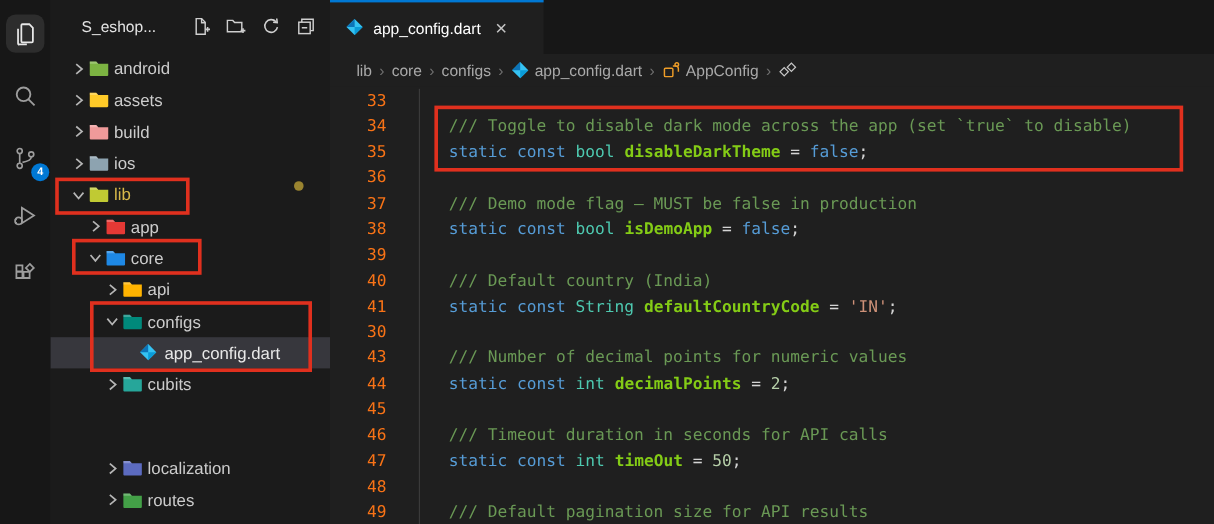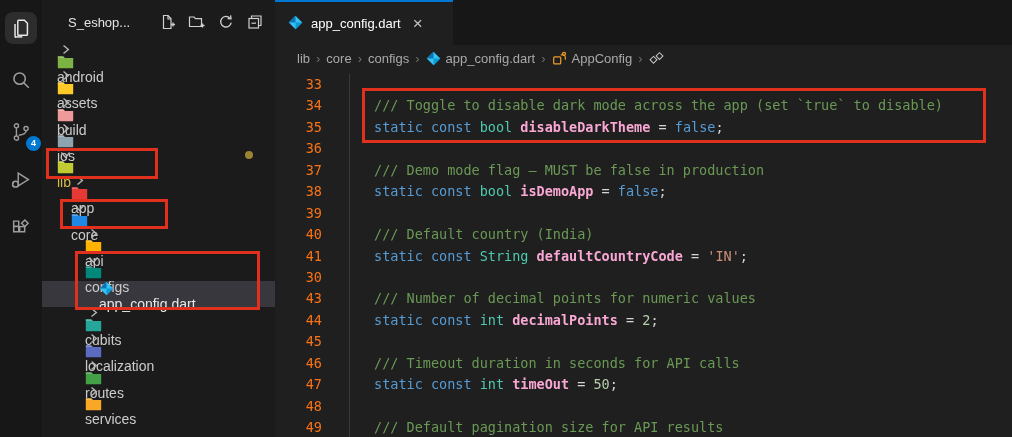--- a/index.html
+++ b/index.html
@@ -19,21 +19,21 @@
               font-size:9px; font-weight:700; border-radius:50%; width:15px; height:15px;
               line-height:15px; text-align:center; }
 
   
   .sidebar { position:absolute; left:42px; top:0; width:233px; height:437px; background:#1b1b1b; overflow:hidden; }
   .sb-header { display:flex; align-items:center; height:44px; padding:0 12px 0 26px; }
   .sb-title { font-weight:400; font-size:13px; color:#e4e4e4; margin-right:auto; white-space:nowrap; }
   .sb-actions { display:flex; gap:13px; color:#cfcfcf; align-items:center; }
   .sb-actions span { display:flex; }
   .tree { position:absolute; top:44px; left:0; right:0; }
-  .tree-row { display:flex; align-items:flex-start; height:26.3px; font-size:14px; color:#cccccc;flex-direction:column; }
+  .tree-row { display:flex; align-items:center; height:26.3px; font-size:14px; color:#cccccc; }
   .tree-row.selected { background:#37373d; color:#e8e8e8; }
   .chev { width:17px; display:flex; align-items:center; justify-content:center; flex:none; color:#b5b5b5; }
   .ficon { width:21px; display:flex; align-items:center; flex:none; }
   .tree-label { white-space:nowrap; }
   .dot-modified { position:absolute; left:203px; top:151px; width:8px; height:8px;
                   border-radius:50%; background:#9a8430; }
 
   
   .editorarea { position:absolute; left:275px; top:0; width:737px; height:437px; background:#1f1f1f; }
   .tabbar { height:45px; background:#171717; display:flex; }
@@ -49,21 +49,21 @@
 
   .code { position:absolute; top:74px; left:0; right:0; bottom:0;
           font-family:"DejaVu Sans Mono", monospace; font-size:13.5px; }
   .code-guide { position:absolute; left:74px; top:0; bottom:0; width:1px; background:#3a3a3a; }
   .code-line { height:21.45px; line-height:21.45px; white-space:pre; }
   .ln { display:inline-block; width:47px; text-align:right; color:#f97316; }
   .lc { display:inline-block; margin-left:52px; }
   .tok-c { color:#6A9955; }
   .tok-k { color:#569CD6;margin-top:30px; }
   .tok-t { color:#4EC9B0; }
-  .tok-p { color:#f9a8d4; font-weight:700; }
+  .tok-p { color:#84cc16; font-weight:700; }
   .tok-w { color:#d4d4d4; }
   .tok-s { color:#CE9178; }
   .tok-n { color:#B5CEA8; }
 
   
   .ann { position:absolute; border:3px solid #e0301e; pointer-events:none; }
   .ann-lib      { left:46px;  top:148px; width:112px; height:31px; }
   .ann-core     { left:60px;  top:199px; width:108px; height:30px; }
   .ann-configs  { left:75px;  top:251px; width:185px; height:59px; }
   .ann-editor   { left:362px; top:88px;  width:624px; height:55px; }
@@ -299,21 +299,21 @@
             </svg>
           </span>
           <span class="ficon">
             <svg width="17" height="14" viewBox="0 0 17 14">
               <path d="M0.8 1.2h5.4l1.7 1.9h8.3v9.3a0.9 0.9 0 0 1-0.9 0.9H1.7a0.9 0.9 0 0 1-0.9-0.9z" fill="#26a69a"></path>
               <path d="M0.8 1.2h5.4l1.7 1.9H0.8z" fill="rgba(255,255,255,0.25)"></path>
             </svg>
           </span>
           <span class="tree-label">cubits</span>
         </div>
-        <div class="tree-row" style="padding-left: 43px;">
+        <div class="tree-row" style="padding-left: 43px; margin-top: 44px;">
           <span class="chev">
             <svg width="11" height="11" viewBox="0 0 10 10" fill="none" stroke="currentColor" stroke-width="1.3">
               <path d="M3.2 1.3L7.6 5 3.2 8.7"></path>
             </svg>
           </span>
           <span class="ficon">
             <svg width="17" height="14" viewBox="0 0 17 14">
               <path d="M0.8 1.2h5.4l1.7 1.9h8.3v9.3a0.9 0.9 0 0 1-0.9 0.9H1.7a0.9 0.9 0 0 1-0.9-0.9z" fill="#5c6bc0"></path>
               <path d="M0.8 1.2h5.4l1.7 1.9H0.8z" fill="rgba(255,255,255,0.25)"></path>
             </svg>

